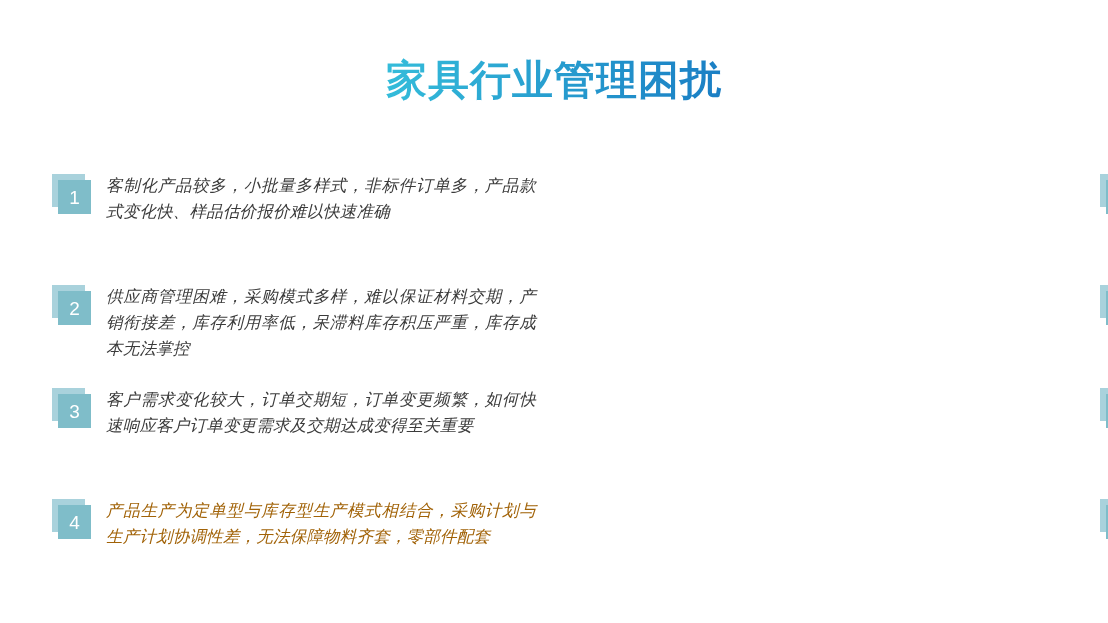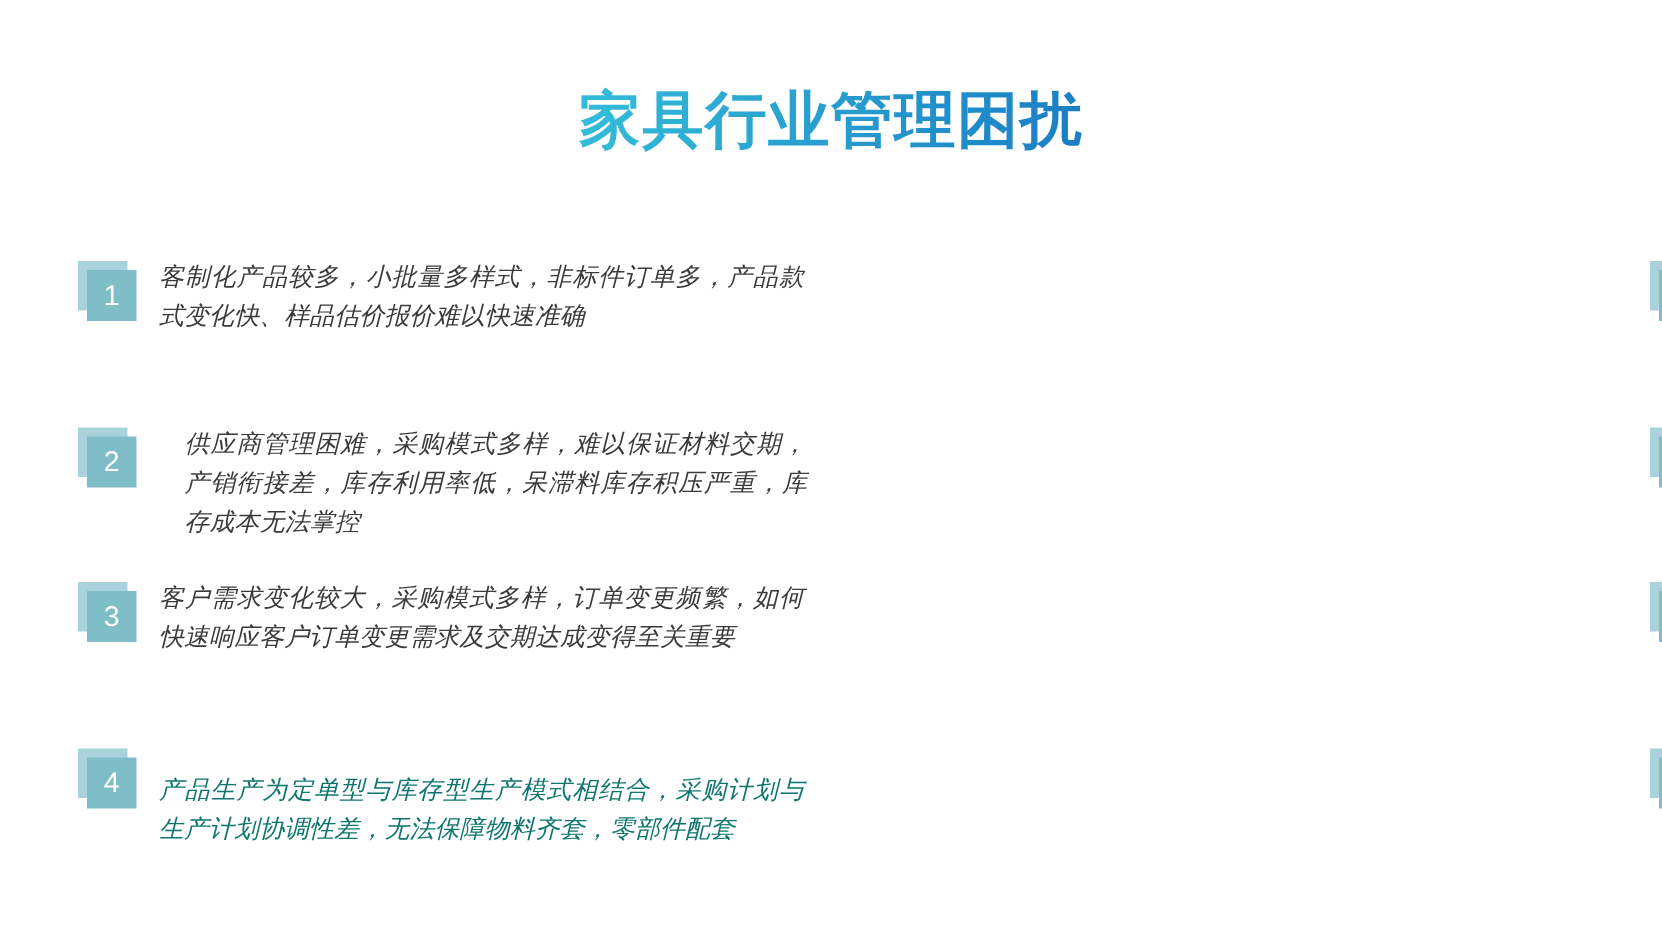--- a/index.html
+++ b/index.html
@@ -158,41 +158,41 @@
         <div class="item-text" style="color: rgb(59, 59, 59);">客制化产品较多，小批量多样式，非标件订单多，产品款式变化快、样品估价报价难以快速准确</div>
       </div>
 
       <div class="item r2">
         <div class="badge">
           <div class="back-square" style="background: rgb(169, 210, 220);"></div>
           <div class="front-square" style="background: rgb(127, 189, 201);">
             <span class="num" style="color: rgb(255, 255, 255);">2</span>
           </div>
         </div>
-        <div class="item-text" style="color: rgb(59, 59, 59); margin-left: 17px;">供应商管理困难，采购模式多样，难以保证材料交期，产销衔接差，库存利用率低，呆滞料库存积压严重，库存成本无法掌控</div>
+        <div class="item-text" style="color: rgb(59, 59, 59);">供应商管理困难，采购模式多样，难以保证材料交期，产销衔接差，库存利用率低，呆滞料库存积压严重，库存成本无法掌控</div>
       </div>
 
       <div class="item r3">
         <div class="badge">
           <div class="back-square" style="background: rgb(169, 210, 220);"></div>
           <div class="front-square" style="background: rgb(127, 189, 201);">
             <span class="num" style="color: rgb(255, 255, 255);">3</span>
           </div>
         </div>
-        <div class="item-text" style="color: rgb(59, 59, 59);">客户需求变化较大，采购模式多样，订单变更频繁，如何快速响应客户订单变更需求及交期达成变得至关重要</div>
+        <div class="item-text" style="color: rgb(59, 59, 59);">客户需求变化较大，订单交期短，订单变更频繁，如何快速响应客户订单变更需求及交期达成变得至关重要</div>
       </div>
 
       <div class="item r4">
         <div class="badge">
           <div class="back-square" style="background: rgb(169, 210, 220);"></div>
           <div class="front-square" style="background: rgb(127, 189, 201);">
             <span class="num" style="color: rgb(255, 255, 255);">4</span>
           </div>
         </div>
-        <div class="item-text" style="color: #0f766e; margin-top: 17px;">产品生产为定单型与库存型生产模式相结合，采购计划与生产计划协调性差，无法保障物料齐套，零部件配套</div>
+        <div class="item-text" style="color: #a16207;">产品生产为定单型与库存型生产模式相结合，采购计划与生产计划协调性差，无法保障物料齐套，零部件配套</div>
       </div>
 
     </div>
 
     <div class="column right">
 
       <div class="item r1">
         <div class="badge">
           <div class="back-square" style="background: rgb(169, 210, 220);"></div>
           <div class="front-square" style="background: rgb(127, 189, 201);">

